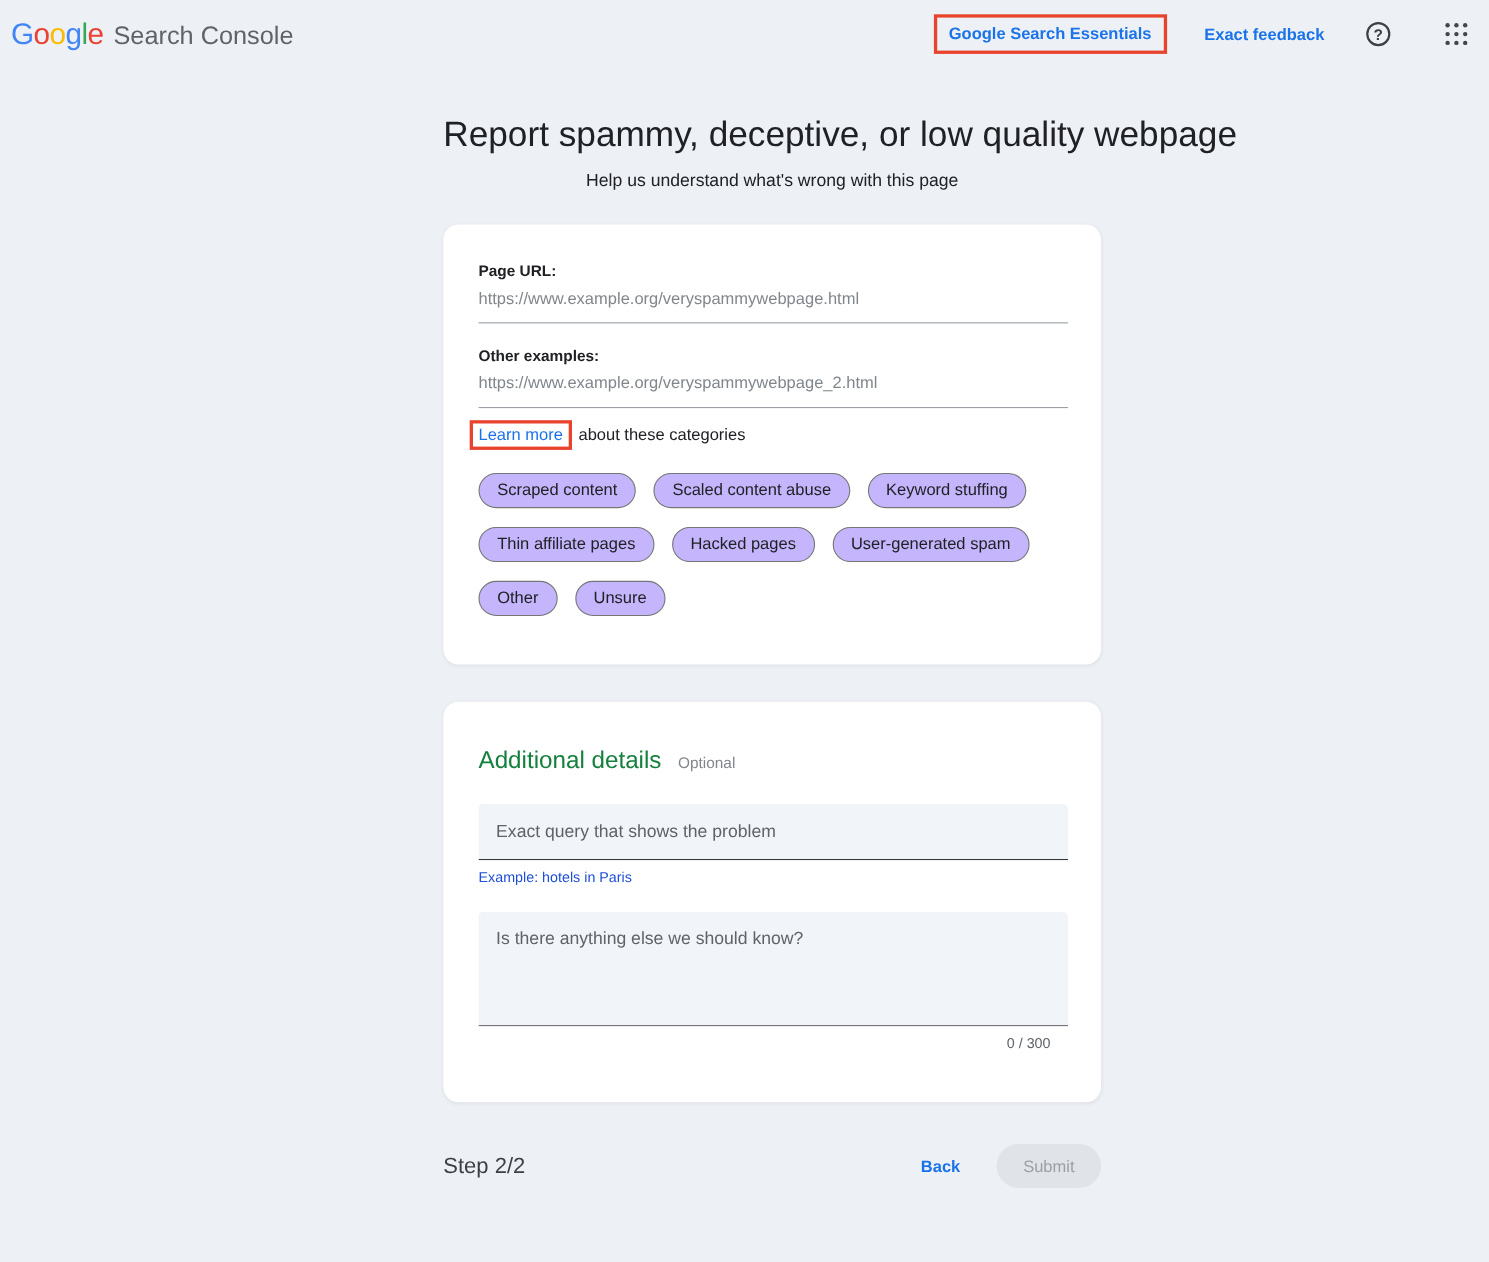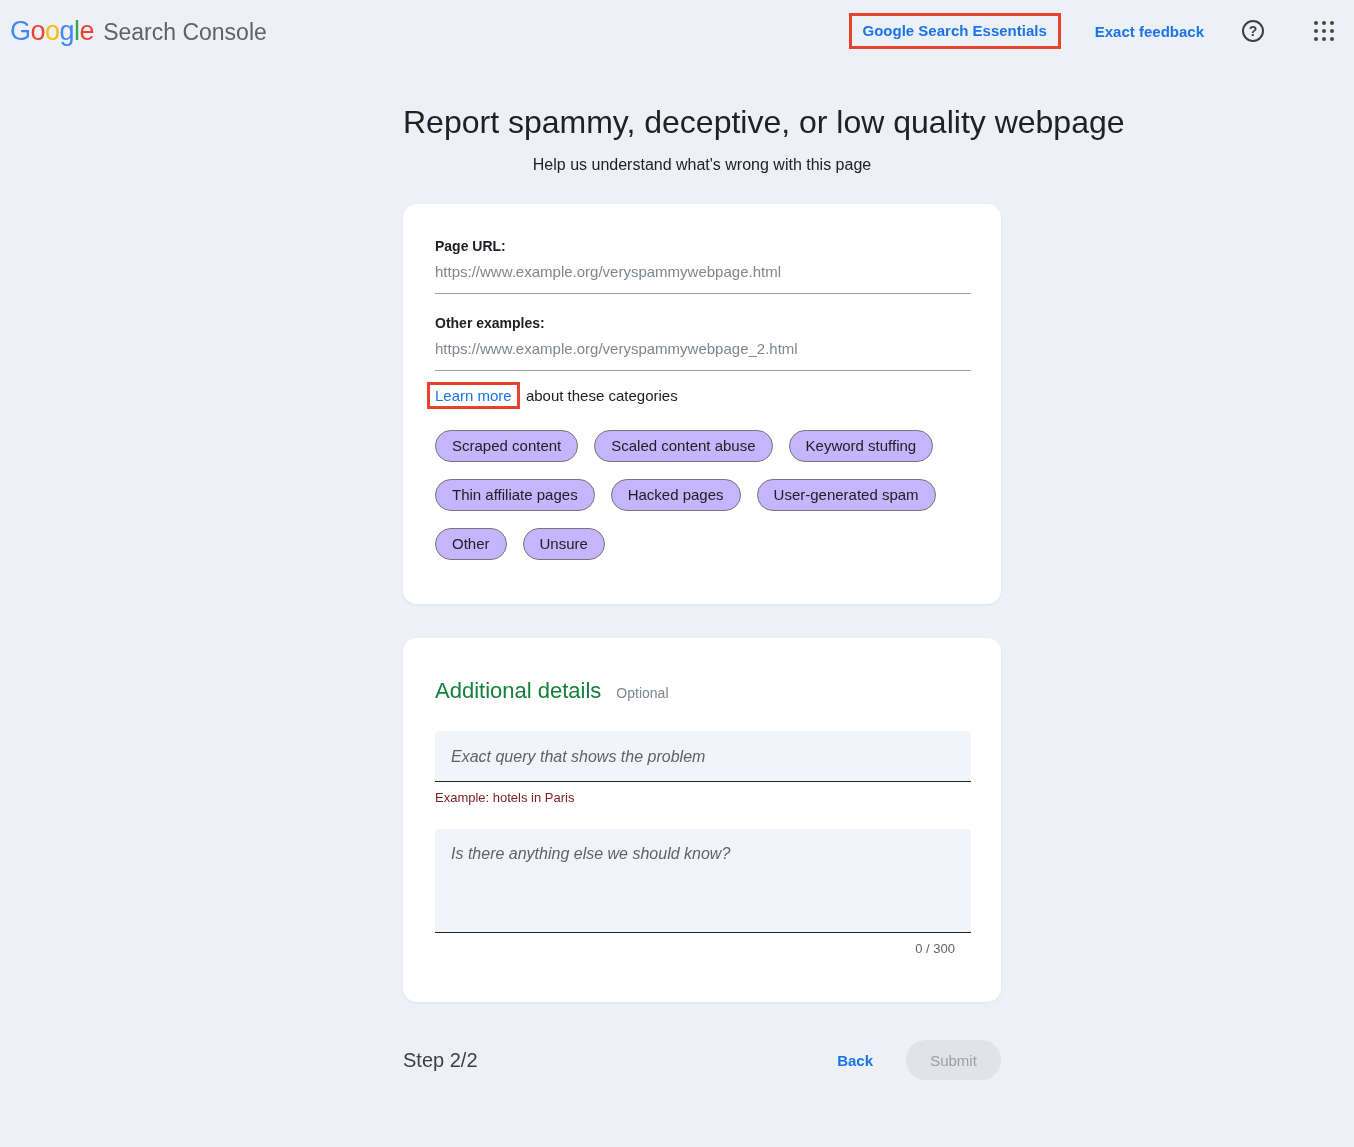--- a/index.html
+++ b/index.html
@@ -97,25 +97,24 @@
   .optional-label { font-size: 14px; color: #80868b; margin-left: 15px; }
 
   .query-input, .notes-textarea {
     display: block; width: 100%;
     background: #f1f4f9;
     border: none; border-bottom: 1px solid #202124;
     border-radius: 4px 4px 0 0;
     font-family: "Liberation Sans", sans-serif;
     font-size: 16px; color: #3c4043;
     outline: none;
-    font-style: italic;
   }
   .query-input { margin-top: 27px; padding: 17px 16px 15px; }
   .query-input::placeholder, .notes-textarea::placeholder { color: #5f6368; opacity: 1; }
-  .input-helper { margin-top: 8px; font-size: 13px; color: #7f1d1d; }
+  .input-helper { margin-top: 8px; font-size: 13px; color: #1d4ed8; }
   .notes-textarea { margin-top: 24px; height: 104px; padding: 16px; resize: none; }
   .char-counter { margin-top: 8px; text-align: right; padding-right: 16px; font-size: 13px; color: #5f6368; }
 
   
   .footer { margin-top: 38px; display: flex; align-items: center; justify-content: space-between; }
   .step-label { font-size: 20px; color: #3c4043; }
   .footer-right { display: flex; align-items: center; }
   .back-link { color: #1a73e8; font-size: 15px; font-weight: 600; text-decoration: none; cursor: pointer; }
   .submit-button {
     margin-left: 33px;

